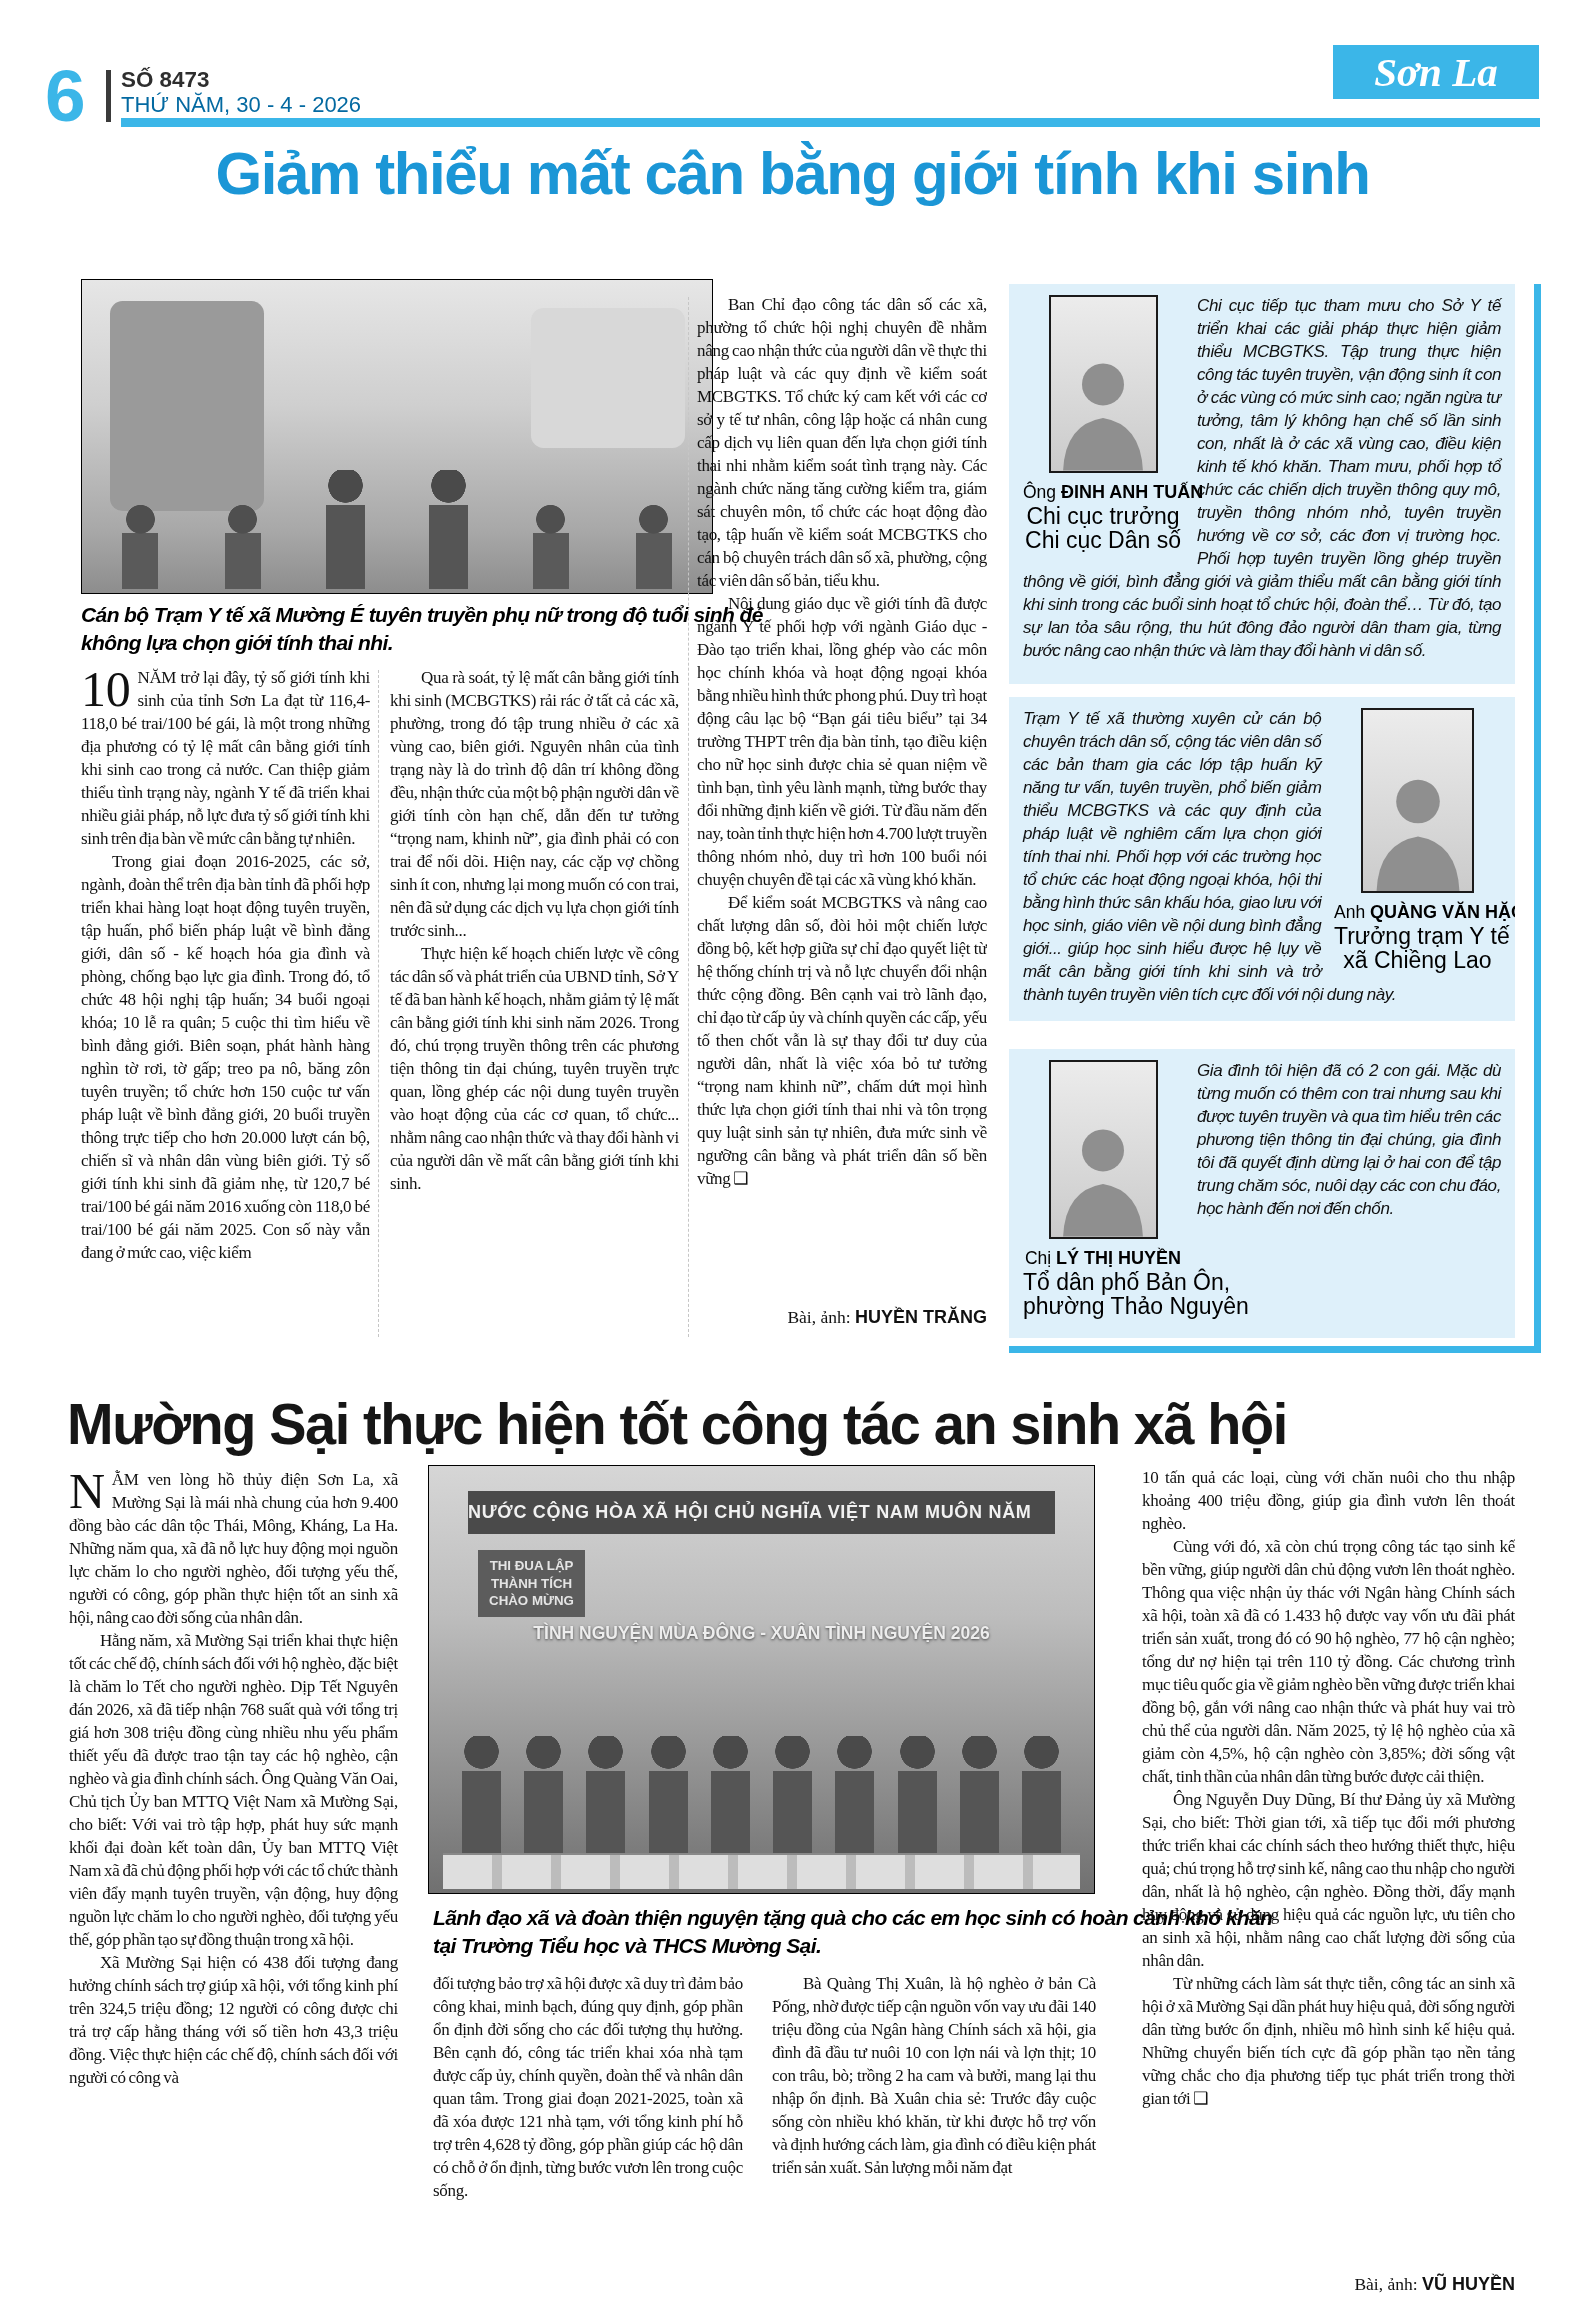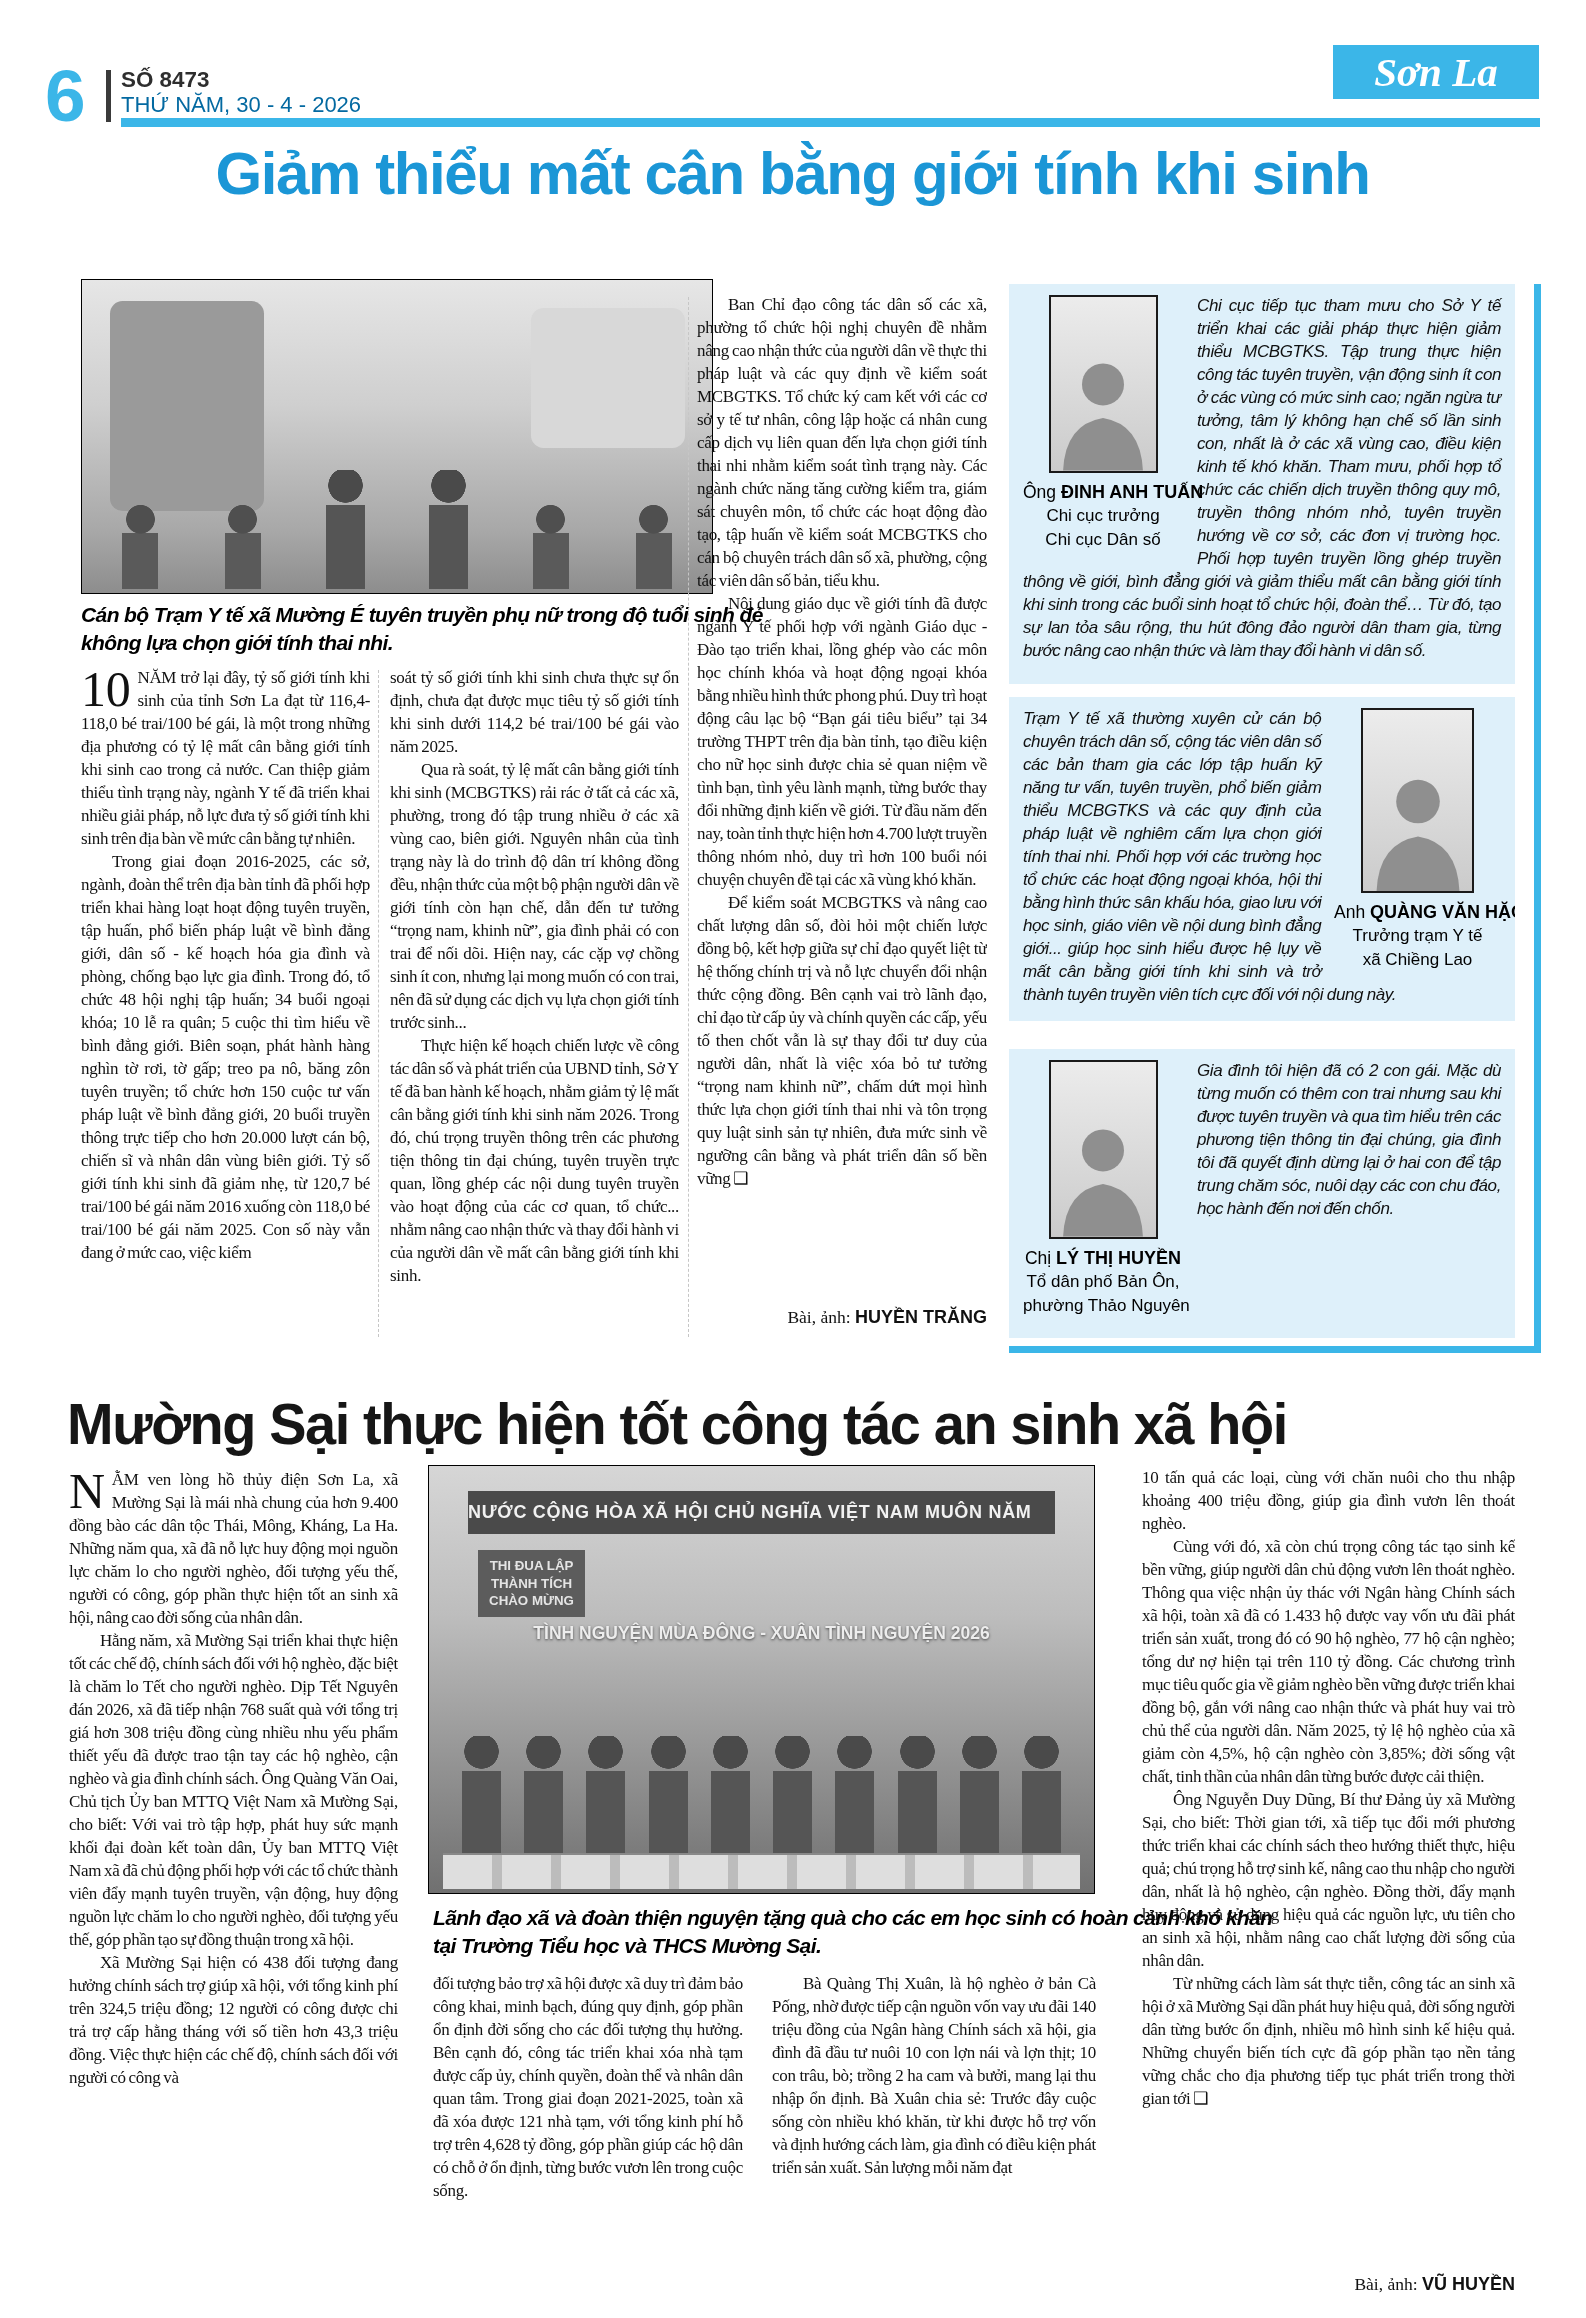--- a/index.html
+++ b/index.html
@@ -67,21 +67,21 @@
   
   .sb{background:var(--sidebar_bg);box-sizing:border-box;padding:9.8px 14px;overflow:hidden;}
   .sb-quote{font-family:"Liberation Sans",sans-serif;font-style:italic;font-size:17px;line-height:23px;
        text-align:justify;letter-spacing:-0.4px;word-spacing:-0.7px;color:#101010;margin:0;}
   .sb-float-l{float:left;width:160px;margin:1.4px 14px 2.8px 0;text-align:center;}
   .sb-float-r{float:right;width:167px;margin:1.4px 0 2.8px 12.6px;text-align:center;}
   .portrait{border:2.1px solid #1a1a1a;background:linear-gradient(#ececec,#cbcbcb);margin:0 auto;position:relative;overflow:hidden;}
   .portrait svg{position:absolute;bottom:-2.8px;left:50%;transform:translateX(-50%);}
   .pname{font-family:"Liberation Sans",sans-serif;font-size:17.5px;line-height:24px;color:#000;margin-top:7px;white-space:nowrap;}
   .pname b{font-size:18px;}
-  .ptitle{font-family:"Liberation Sans",sans-serif;font-size:17px;line-height:24px;color:#000;white-space:nowrap;}
+  .ptitle{font-family:"Liberation Sans",sans-serif;font-size:23px;line-height:24px;color:#000;white-space:nowrap;}
   .sb-vline,.sb-hline{background:var(--accent);}
 </style>
 </head>
 <body>
 
 <div id="page">
 
   <div class="abs pageno" style="left:45px;top:67px;">6</div>
   <div class="abs hdr-vbar" style="left:106px;top:70px;height:52px;"></div>
   <div class="abs issue" style="left:121px;top:68px;">SỐ 8473</div>
@@ -110,21 +110,20 @@
     <div>Cán bộ Trạm Y tế xã Mường É tuyên truyền phụ nữ trong độ tuổi sinh đẻ</div>
     <div>không lựa chọn giới tính thai nhi.</div>
   </div>
 
   <div class="abs bt" style="left:81px;top:666px;width:289px;height:676px;">
     <p class="noind"><span class="dropcap">10</span><span>NĂM trở lại đây, tỷ số giới tính khi sinh của tỉnh Sơn La đạt từ 116,4-118,0 bé trai/100 bé gái, là một trong những địa phương có tỷ lệ mất cân bằng giới tính khi sinh cao trong cả nước. Can thiệp giảm thiểu tình trạng này, ngành Y tế đã triển khai nhiều giải pháp, nỗ lực đưa tỷ số giới tính khi sinh trên địa bàn về mức cân bằng tự nhiên.</span></p>
     <p>Trong giai đoạn 2016-2025, các sở, ngành, đoàn thể trên địa bàn tỉnh đã phối hợp triển khai hàng loạt hoạt động tuyên truyền, tập huấn, phổ biến pháp luật về bình đẳng giới, dân số - kế hoạch hóa gia đình và phòng, chống bạo lực gia đình. Trong đó, tổ chức 48 hội nghị tập huấn; 34 buổi ngoại khóa; 10 lễ ra quân; 5 cuộc thi tìm hiểu về bình đẳng giới. Biên soạn, phát hành hàng nghìn tờ rơi, tờ gấp; treo pa nô, băng zôn tuyên truyền; tổ chức hơn 150 cuộc tư vấn pháp luật về bình đẳng giới, 20 buổi truyền thông trực tiếp cho hơn 20.000 lượt cán bộ, chiến sĩ và nhân dân vùng biên giới. Tỷ số giới tính khi sinh đã giảm nhẹ, từ 120,7 bé trai/100 bé gái năm 2016 xuống còn 118,0 bé trai/100 bé gái năm 2025. Con số này vẫn đang ở mức cao, việc kiểm</p>
   </div>
   <div class="abs colrule" style="left:378px;top:670px;height:667px;"></div>
   <div class="abs bt" style="left:390px;top:666px;width:289px;height:676px;">
-    <p class="noind">soát tỷ số giới tính khi sinh chưa thực sự ổn định, chưa đạt được mục tiêu tỷ số giới tính khi sinh dưới 114,2 bé trai/100 bé gái vào năm 2025.</p>
     <p>Qua rà soát, tỷ lệ mất cân bằng giới tính khi sinh (MCBGTKS) rải rác ở tất cả các xã, phường, trong đó tập trung nhiều ở các xã vùng cao, biên giới. Nguyên nhân của tình trạng này là do trình độ dân trí không đồng đều, nhận thức của một bộ phận người dân về giới tính còn hạn chế, dẫn đến tư tưởng “trọng nam, khinh nữ”, gia đình phải có con trai để nối dõi. Hiện nay, các cặp vợ chồng sinh ít con, nhưng lại mong muốn có con trai, nên đã sử dụng các dịch vụ lựa chọn giới tính trước sinh...</p>
     <p>Thực hiện kế hoạch chiến lược về công tác dân số và phát triển của UBND tỉnh, Sở Y tế đã ban hành kế hoạch, nhằm giảm tỷ lệ mất cân bằng giới tính khi sinh năm 2026. Trong đó, chú trọng truyền thông trên các phương tiện thông tin đại chúng, tuyên truyền trực quan, lồng ghép các nội dung tuyên truyền vào hoạt động của các cơ quan, tổ chức... nhằm nâng cao nhận thức và thay đổi hành vi của người dân về mất cân bằng giới tính khi sinh.</p>
   </div>
   <div class="abs colrule" style="left:688px;top:297px;height:1040px;"></div>
   <div class="abs bt" style="left:697px;top:293px;width:290px;height:1007px;">
     <p>Ban Chỉ đạo công tác dân số các xã, phường tổ chức hội nghị chuyên đề nhằm nâng cao nhận thức của người dân về thực thi pháp luật và các quy định về kiểm soát MCBGTKS. Tổ chức ký cam kết với các cơ sở y tế tư nhân, công lập hoặc cá nhân cung cấp dịch vụ liên quan đến lựa chọn giới tính thai nhi nhằm kiểm soát tình trạng này. Các ngành chức năng tăng cường kiểm tra, giám sát chuyên môn, tổ chức các hoạt động đào tạo, tập huấn về kiểm soát MCBGTKS cho cán bộ chuyên trách dân số xã, phường, cộng tác viên dân số bản, tiểu khu.</p>
     <p>Nội dung giáo dục về giới tính đã được ngành Y tế phối hợp với ngành Giáo dục - Đào tạo triển khai, lồng ghép vào các môn học chính khóa và hoạt động ngoại khóa bằng nhiều hình thức phong phú. Duy trì hoạt động câu lạc bộ “Bạn gái tiêu biểu” tại 34 trường THPT trên địa bàn tỉnh, tạo điều kiện cho nữ học sinh được chia sẻ quan niệm về tình bạn, tình yêu lành mạnh, từng bước thay đổi những định kiến về giới. Từ đầu năm đến nay, toàn tỉnh thực hiện hơn 4.700 lượt truyền thông nhóm nhỏ, duy trì hơn 100 buổi nói chuyện chuyên đề tại các xã vùng khó khăn.</p>
     <p>Để kiểm soát MCBGTKS và nâng cao chất lượng dân số, đòi hỏi một chiến lược đồng bộ, kết hợp giữa sự chỉ đạo quyết liệt từ hệ thống chính trị và nỗ lực chuyển đổi nhận thức cộng đồng. Bên cạnh vai trò lãnh đạo, chỉ đạo từ cấp ủy và chính quyền các cấp, yếu tố then chốt vẫn là sự thay đổi tư duy của người dân, nhất là việc xóa bỏ tư tưởng “trọng nam khinh nữ”, chấm dứt mọi hình thức lựa chọn giới tính thai nhi và tôn trọng quy luật sinh sản tự nhiên, đưa mức sinh về ngưỡng cân bằng và phát triển dân số bền vững ❑</p>
   </div>
   <div class="abs byline" style="left:697px;top:1307px;width:290px;">

